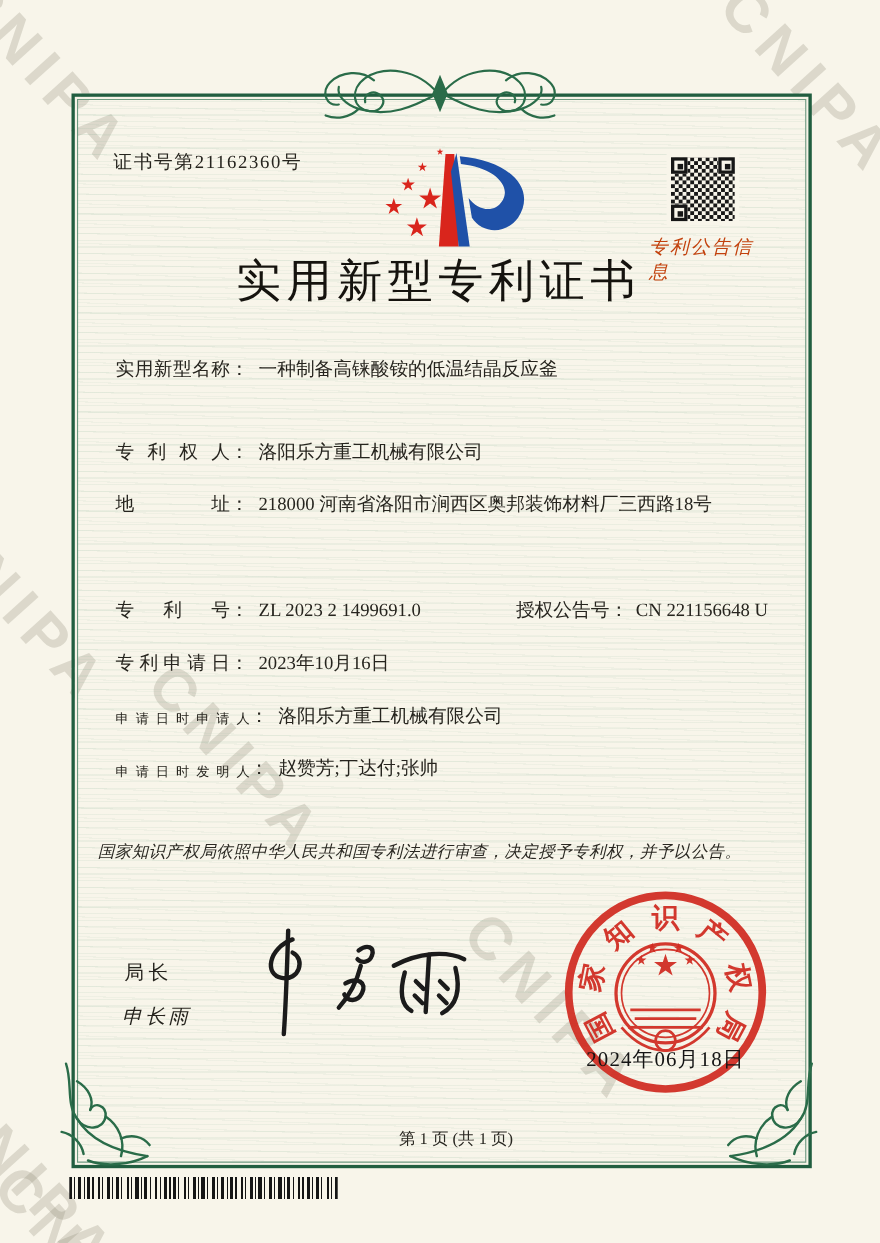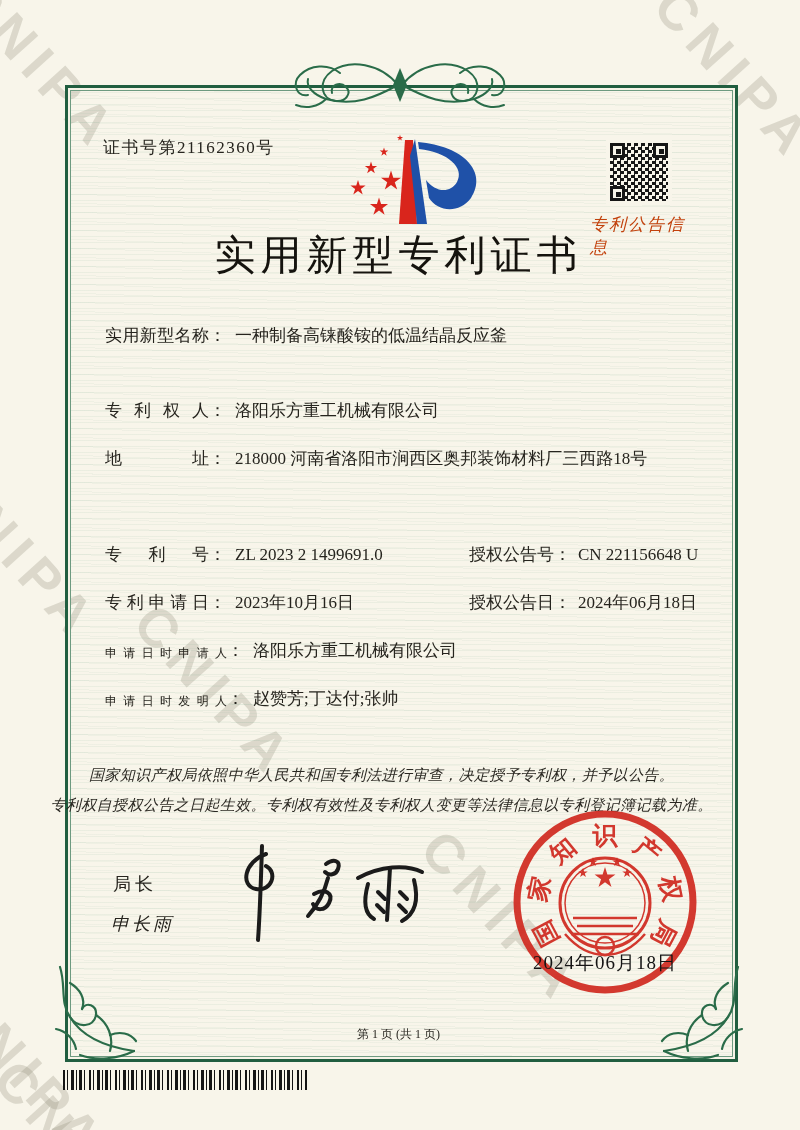--- a/index.html
+++ b/index.html
@@ -60,21 +60,21 @@
   }
   .statement div{white-space:nowrap;}
   .director-title{position:absolute; left:113px; top:872px; font-size:18px; letter-spacing:4px;}
   .director-name{position:absolute; left:111px; top:912px; font-size:18px; letter-spacing:3px;font-style:italic;}
   .signature{position:absolute; left:222px; top:838px;}
   .seal{position:absolute; left:507px; top:806px;}
   .seal-date{
     position:absolute; left:507px; top:950px; width:196px; text-align:center;
     font-size:19px; color:#141414; letter-spacing:1px; font-weight:500;
   }
-  .footer-page{position:absolute; left:65px; top:1026px; width:667px; text-align:center; font-size:12px; color:#2a2822;}
+  .footer-page{position:absolute; left:65px; top:1026px; width:667px; text-align:center; font-size:15px; color:#2a2822;padding-left:16px;}
   .barcode{
     position:absolute; left:63px; top:1070px; width:244px; height:20px;
     background:
       repeating-linear-gradient(90deg,
         #151515 0 2px, transparent 2px 4px,
         #151515 4px 5px, transparent 5px 8px,
         #151515 8px 11px, transparent 11px 13px,
         #151515 13px 14px, transparent 14px 16px,
         #151515 16px 19px, transparent 19px 21px,
         #151515 21px 22px, transparent 22px 26px);
@@ -178,34 +178,30 @@
     <span class="flabel">地址</span><span>：</span><span class="fvalue">218000 河南省洛阳市涧西区奥邦装饰材料厂三西路18号</span>
   </div>
   <div class="field-row" style="top:543px">
     <span class="flabel">专利号</span><span>：</span><span class="fvalue">ZL 2023 2 1499691.0</span>
     <span class="pair2">
       <span>授权公告号</span><span>：</span><span class="fvalue">CN 221156648 U</span>
     </span>
   </div>
   <div class="field-row" style="top:591px">
     <span class="flabel">专利申请日</span><span>：</span><span class="fvalue">2023年10月16日</span>
-    <span class="pair2">
-      <span>授权公告日</span><span>：</span><span class="fvalue">2024年06月18日</span>
-    </span>
   </div>
   <div class="field-row" style="top:639px">
     <span class="flabel wide">申请日时申请人</span><span>：</span><span class="fvalue">洛阳乐方重工机械有限公司</span>
   </div>
   <div class="field-row" style="top:687px">
     <span class="flabel wide">申请日时发明人</span><span>：</span><span class="fvalue">赵赞芳;丁达付;张帅</span>
   </div>
 
   <div class="statement">
     <div>国家知识产权局依照中华人民共和国专利法进行审查，决定授予专利权，并予以公告。</div>
-    <div>专利权自授权公告之日起生效。专利权有效性及专利权人变更等法律信息以专利登记簿记载为准。</div>
   </div>
 
   <div class="director-title">局长</div>
   <div class="director-name">申长雨</div>
 
   <svg class="signature" width="210" height="108" viewBox="0 0 210 108">
     <g stroke="#1b1b1b" fill="none" stroke-width="4" stroke-linecap="round" stroke-linejoin="round">
       <path d="M44,16 C22,24 18,48 34,51 C50,54 56,34 44,28"></path>
       <path d="M40,8 C39,40 38,75 36,102"></path>
       <path d="M104,26 C112,20 119,23 116,31 C114,37 107,38 103,34"></path>

